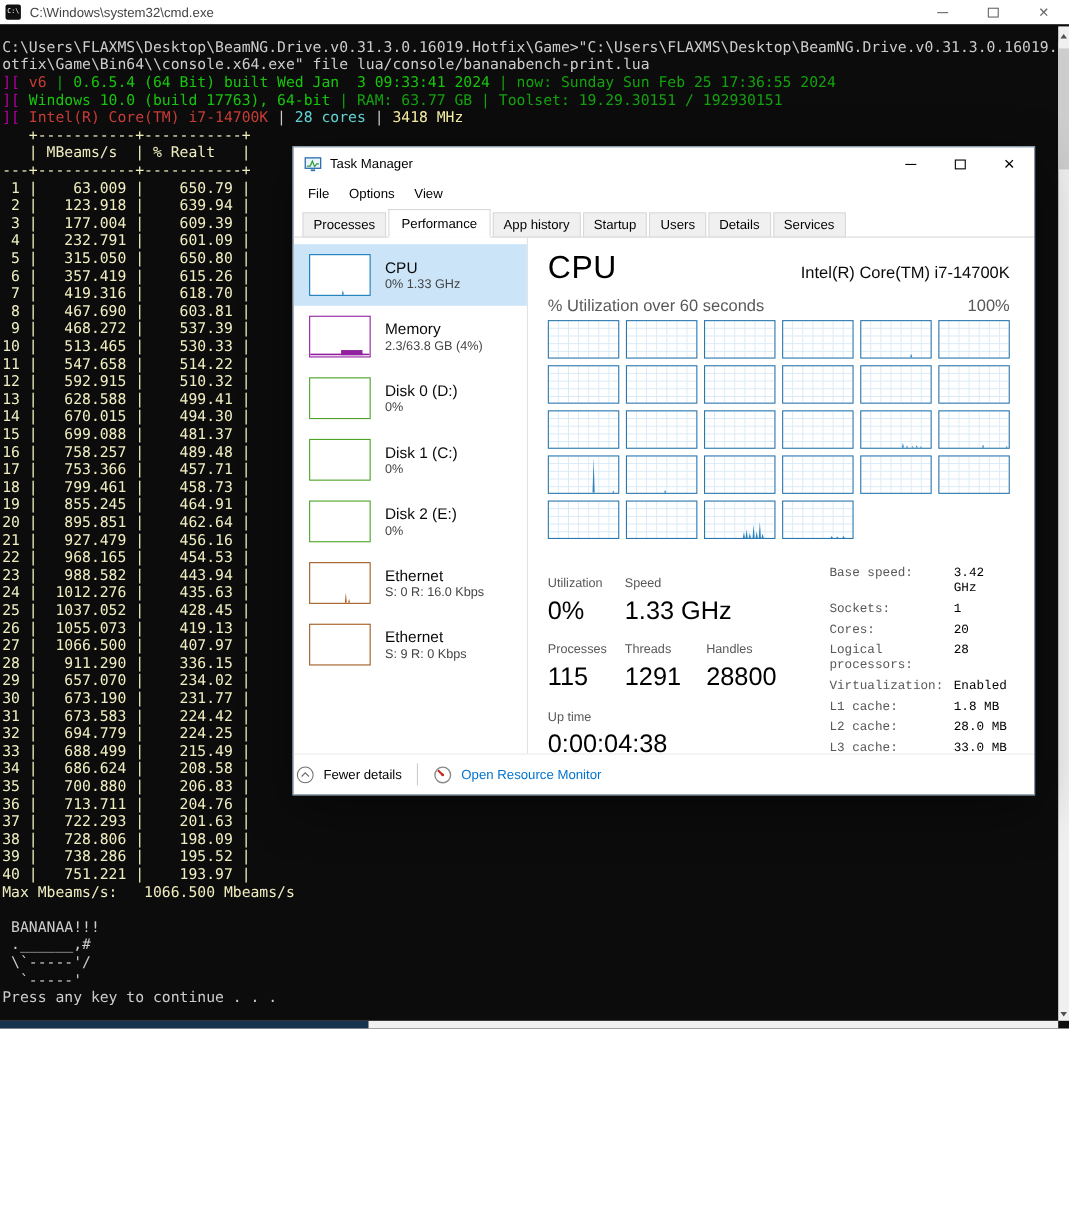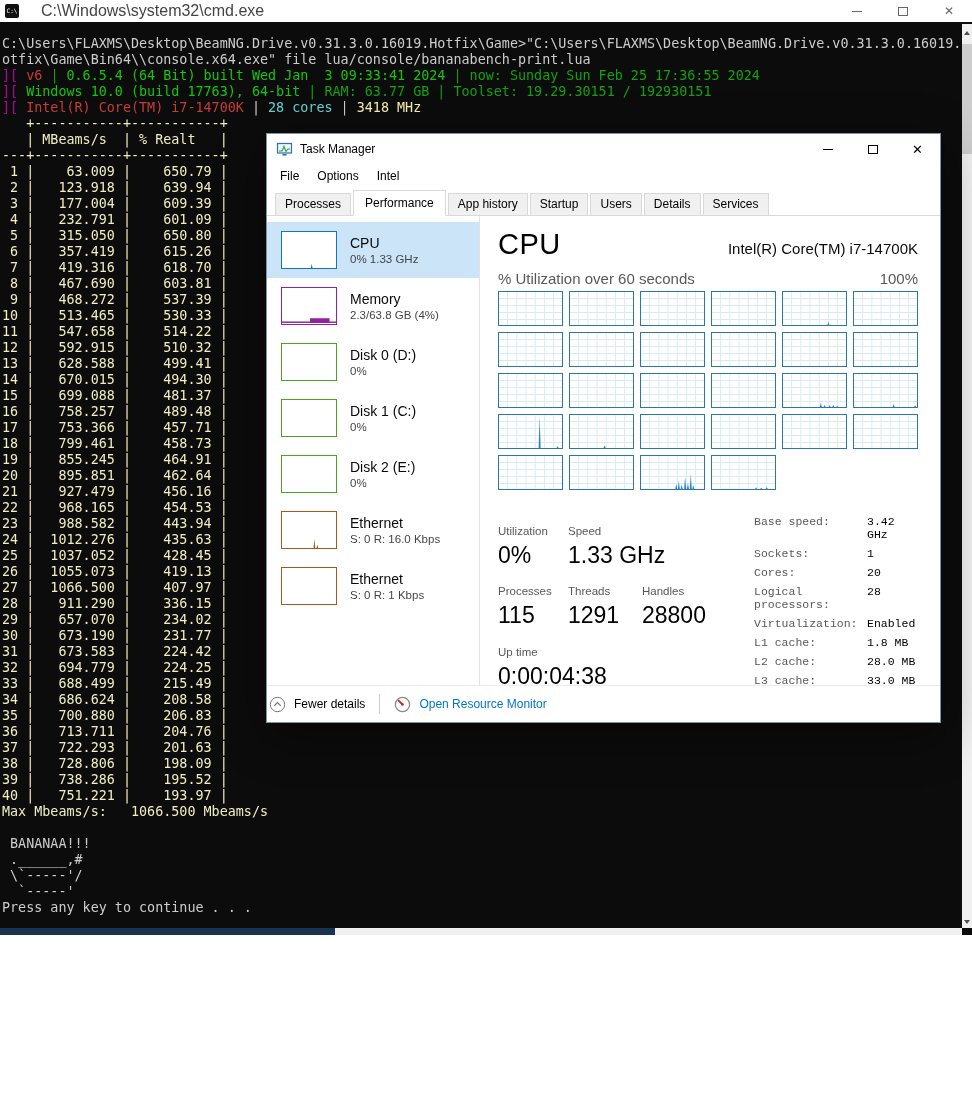--- a/index.html
+++ b/index.html
@@ -3,21 +3,21 @@
 <meta charset="utf-8">
 <style>
   * { margin:0; padding:0; box-sizing:border-box; }
   body { background:#fff; font-family:"Liberation Sans", sans-serif; }
   .screen { position:relative; width:972px; height:1103px; background:#ffffff; overflow:hidden; }
 
   
   .cmd-window { position:absolute; left:0; top:0; width:972px; height:935px; }
   .cmd-titlebar { height:22px; background:#ffffff; display:flex; align-items:center; padding-left:5px; }
   .cmd-icon { width:14px; height:14px; background:#101010; border-radius:2px; color:#fff; font-size:6px; line-height:14px; text-align:center; font-family:"DejaVu Sans Mono",monospace; }
-  .cmd-title { font-size:16px; color:#444; margin-left:22px; }
+  .cmd-title { font-size:12px; color:#444; margin-left:8px; }
   .win-controls { margin-left:auto; display:flex; height:100%; }
   .win-btn { width:46px; display:flex; align-items:center; justify-content:center; cursor:default; }
   .g-min { width:10px; border-top:1px solid #666; }
   .g-max { width:10px; height:9px; border:1px solid #666; }
   .g-close { font-size:12px; color:#666; line-height:1; }
   .cmd-body { position:absolute; top:22px; left:0; right:0; bottom:0; background:#0c0c0c; overflow:hidden; }
   .console-text { margin:0; padding:14px 0 0 2px; font-family:"DejaVu Sans Mono","Liberation Mono",monospace; font-size:13.4px; line-height:16px; color:#cccccc; }
   .cline { height:16px; white-space:pre; }
   .vscroll { position:absolute; top:2px; right:0; width:10px; bottom:7px; background:#f0f0f0; }
   .vthumb { position:absolute; top:20px; left:0; width:10px; height:110px; background:#cdcdcd; }
@@ -120,21 +120,21 @@
             <span class="g-max"></span>
           </div>
         <div class="win-btn">
             <span class="g-close">✕</span>
           </div>
       </div>
     </header>
     <nav class="tm-menubar">
         <div class="tm-menu-item">File</div>
         <div class="tm-menu-item">Options</div>
-        <div class="tm-menu-item">Intel</div>
+        <div class="tm-menu-item">View</div>
       </nav>
     <div class="tm-tabs">
         <div class="tm-tab">Processes</div>
         <div class="tm-tab active">Performance</div>
         <div class="tm-tab">App history</div>
         <div class="tm-tab">Startup</div>
         <div class="tm-tab">Users</div>
         <div class="tm-tab">Details</div>
         <div class="tm-tab">Services</div>
       </div>
@@ -202,21 +202,21 @@
               <div class="side-label">Ethernet</div>
               <div class="side-sub">S: 0 R: 16.0 Kbps</div>
             </div>
           </div>
           <div class="tm-side-item">
             <div class="thumb" style="border-color: rgb(161, 90, 32);">
               <svg viewBox="0 0 100 100" preserveAspectRatio="none"></svg>
             </div>
             <div class="side-text">
               <div class="side-label">Ethernet</div>
-              <div class="side-sub">S: 0 R: 1 Kbps</div>
+              <div class="side-sub">S: 9 R: 0 Kbps</div>
             </div>
           </div>
         </aside>
 
       <div class="tm-main">
         <div class="cpu-head">
           <span class="cpu-title">CPU</span>
           <span class="cpu-proc">Intel(R) Core(TM) i7-14700K</span>
         </div>
         <div class="graph-labels">

